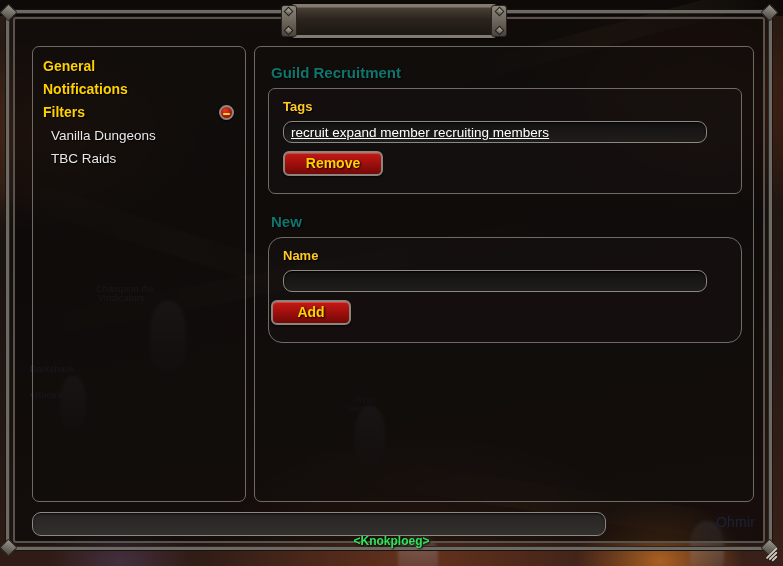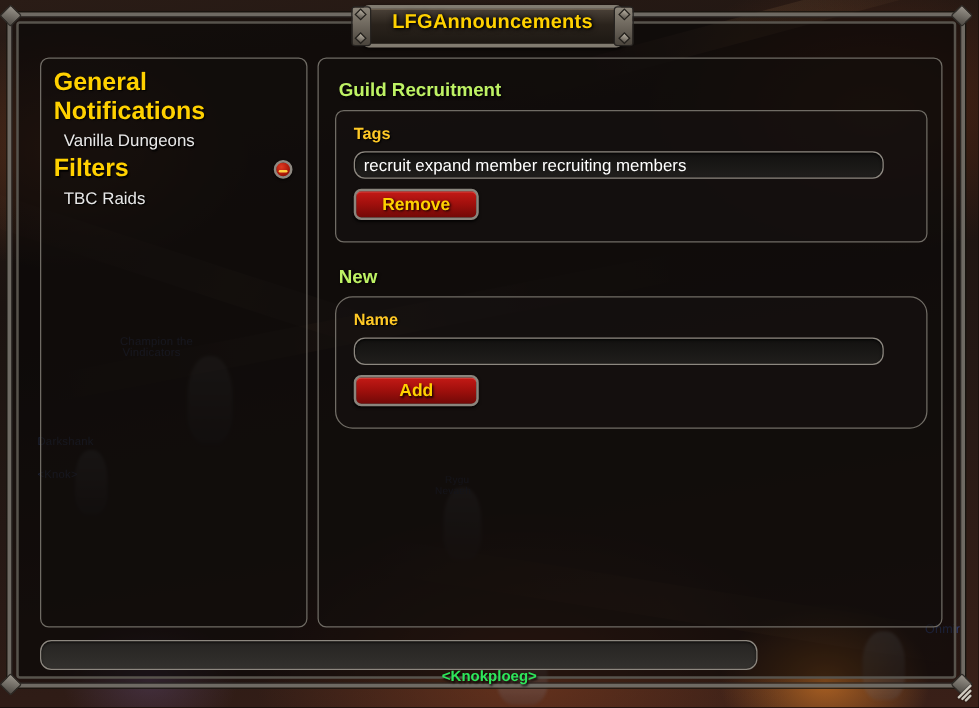--- a/index.html
+++ b/index.html
@@ -16,20 +16,21 @@
   
   #world {
     position:absolute; inset:0;
     background:
       radial-gradient(ellipse 200px 140px at 60px 120px, rgba(120,60,30,.55), transparent 70%),
       radial-gradient(ellipse 260px 160px at 700px 90px, rgba(130,55,25,.5), transparent 70%),
       radial-gradient(ellipse 300px 180px at 420px 540px, rgba(150,70,35,.5), transparent 72%),
       radial-gradient(ellipse 120px 90px at 660px 545px, rgba(230,130,40,.65), transparent 70%),
       radial-gradient(ellipse 100px 70px at 120px 545px, rgba(90,70,110,.45), transparent 70%),
       linear-gradient(170deg,#2a1c16 0%, #1b1310 35%, #241814 60%, #3a2018 100%);
+    margin-top: 16px;
   }
   .wbeam {
     position:absolute; background:linear-gradient(90deg,transparent,rgba(255,190,120,.10),transparent);
     transform-origin:left center;
   }
   .wfig {
     position:absolute; border-radius:45% 45% 35% 35%;
     background:linear-gradient(180deg, rgba(200,205,215,.30), rgba(80,85,100,.18));
     filter:blur(1.4px);
   }
@@ -102,21 +103,21 @@
     background:rgba(17,15,13,.56);
   }
   #sidebar { left:32px; top:46px; width:214px; height:456px; }
   #content { left:254px; top:46px; width:500px; height:456px; }
 
   
   .navwrap { position:absolute; left:0; right:0; top:8px; }
   .navitem {
     position:relative; height:23px; line-height:23px;
     padding-left:10px; cursor:pointer;
-    font-size:20px; white-space:nowrap;
+    font-size:14px; white-space:nowrap;
   }
   .navitem.top {
     color:#ffd100; font-weight:bold;
     text-shadow:1px 1px 1px rgba(0,0,0,.9);
   }
   .navitem.sub {
     color:#e8e8e8; padding-left:18px; font-size:13.5px;
     text-shadow:1px 1px 1px rgba(0,0,0,.9);
   }
   .navitem.selected::before {
@@ -137,21 +138,21 @@
     box-shadow:0 1px 2px rgba(0,0,0,.8);
   }
   .collapse::after {
     content:""; position:absolute; left:2px; right:2px; top:6px; height:2px;
     background:#ffd040; border-radius:1px;
   }
 
   
   .section-head {
     position:absolute; left:16px;
-    font-size:15px; font-weight:bold; color:#bef264;
+    font-size:15px; font-weight:bold; color:#0f766e;
     text-shadow:1px 1px 2px rgba(0,0,0,.95);
   }
   #head-guild { top:17px; }
   #head-new   { top:166px; }
 
   
   .group {
     position:absolute; left:13px; width:474px;
     border:1px solid #706c65; border-radius:7px;
     background:rgba(24,21,19,.40);
@@ -172,35 +173,36 @@
     background:linear-gradient(180deg,#121110,#201e1c);
     box-shadow:inset 0 1px 2px rgba(0,0,0,.85);
     top:32px;
   }
   .editbox input {
     width:100%; height:100%;
     background:transparent; border:none; outline:none;
     padding:0 7px;
     color:#ffffff; font-size:13.5px;
     font-family:"Liberation Sans", sans-serif;
+    text-decoration:underline;
   }
 
   
   .redbtn {
     position:absolute; height:25px;
     border:2px solid #8a857d; border-radius:6px;
     background:linear-gradient(180deg,#c41a16 0%, #a3100d 45%, #720907 100%);
     box-shadow:inset 0 1px 0 rgba(255,150,140,.35), 0 1px 2px rgba(0,0,0,.75);
     cursor:pointer;
     line-height:21px; text-align:center;
     font-size:14px; font-weight:bold; color:#ffd100;
     text-shadow:1px 1px 2px rgba(0,0,0,.95);
   }
   #btn-remove { left:14px; top:62px; width:100px; }
-  #btn-add    { left:14px; top:62px; width:100px; }
+  #btn-add    { left:2px; top:62px; width:80px; }
 
   
   #bottombar { position:absolute; left:32px; top:512px; width:722px; height:26px; }
   #statusbox {
     position:absolute; left:0; top:0; width:574px; height:24px;
     border:1px solid #8d8880; border-radius:9px;
     background:linear-gradient(180deg,#262422,#33312e);
     box-shadow:inset 0 1px 2px rgba(0,0,0,.7);
   }
   #statusbox input {
@@ -247,21 +249,21 @@
   <div class="wfig" style="left:60px;  top:360px; width:26px; height:52px;"></div>
   <div class="wfig" style="left:690px; top:505px; width:34px; height:55px;"></div>
   <div id="world-nameplates">
       <div class="wname" style="left: 96px; top: 268px; color: rgb(74, 95, 158); font-size: 9px;">Champion the</div>
       <div class="wname" style="left: 98px; top: 277px; color: rgb(74, 95, 158); font-size: 9px;">Vindicators</div>
       <div class="wname" style="left: 30px; top: 348px; color: rgb(74, 95, 158); font-size: 9px;">Darkshank</div>
       <div class="wname" style="left: 30px; top: 374px; color: rgb(74, 95, 158); font-size: 9px;">&lt;Knok&gt;</div>
       <div class="wname" style="left: 356px; top: 379px; color: rgb(58, 74, 122); font-size: 8px;">Rygu</div>
       <div class="wname" style="left: 348px; top: 388px; color: rgb(58, 74, 122); font-size: 8px;">Nevaeh</div>
       <div class="wname" style="left: 398px; top: 511px; color: rgb(69, 88, 160); font-size: 9px;">Otmar</div>
-      <div class="wname" style="left: 740px; top: 498px; color: rgb(69, 88, 160); font-size: 10px;">Ohmir</div>
+      <div class="wname" style="left: 716px; top: 498px; color: rgb(69, 88, 160); font-size: 14px;">Ohmir</div>
     </div>
 </div>
 
 <div id="frame">
   <div id="framein"></div>
   <div class="stud tl"></div>
   <div class="stud tr"></div>
   <div class="stud bl"></div>
   <div class="stud br"></div>
 </div>
@@ -269,29 +271,28 @@
 <div id="titlebar">
   <div id="titleplate"></div>
   <div class="tcap l">
     <div class="tdia" style="left:3px; top:2px;"></div>
     <div class="tdia" style="left:3px; bottom:2px;"></div>
   </div>
   <div class="tcap r">
     <div class="tdia" style="right:3px; top:2px;"></div>
     <div class="tdia" style="right:3px; bottom:2px;"></div>
   </div>
-  <div id="title">LFGAnnouncements</div>
 </div>
 
 <div id="sidebar" class="panel">
   <div class="navwrap" id="nav-list">
       <div class="navitem top"><span>General</span></div>
       <div class="navitem top"><span>Notifications</span></div>
+      <div class="navitem top"><span>Filters</span><div class="collapse"></div></div>
       <div class="navitem sub"><span>Vanilla Dungeons</span></div>
-      <div class="navitem top"><span>Filters</span><div class="collapse"></div></div>
       <div class="navitem sub"><span>TBC Raids</span></div>
     </div>
 </div>
 
 <div id="content" class="panel">
 
   <div class="section-head" id="head-guild">Guild Recruitment</div>
 
   <div class="group" id="grp-tags">
     <div class="fieldlabel">Tags</div>

